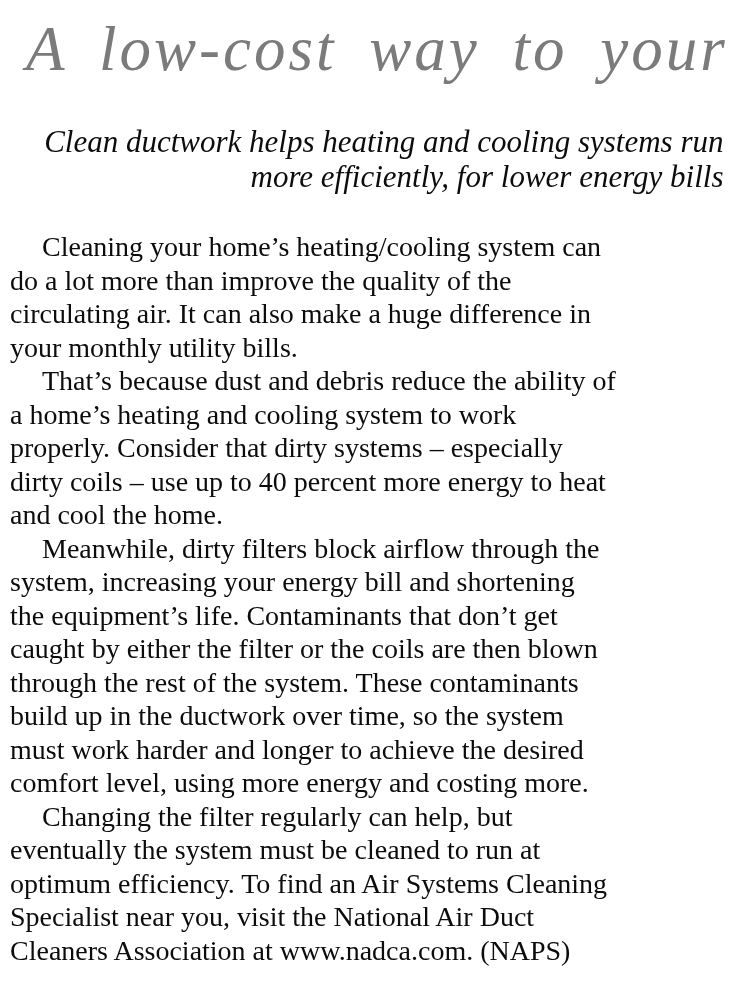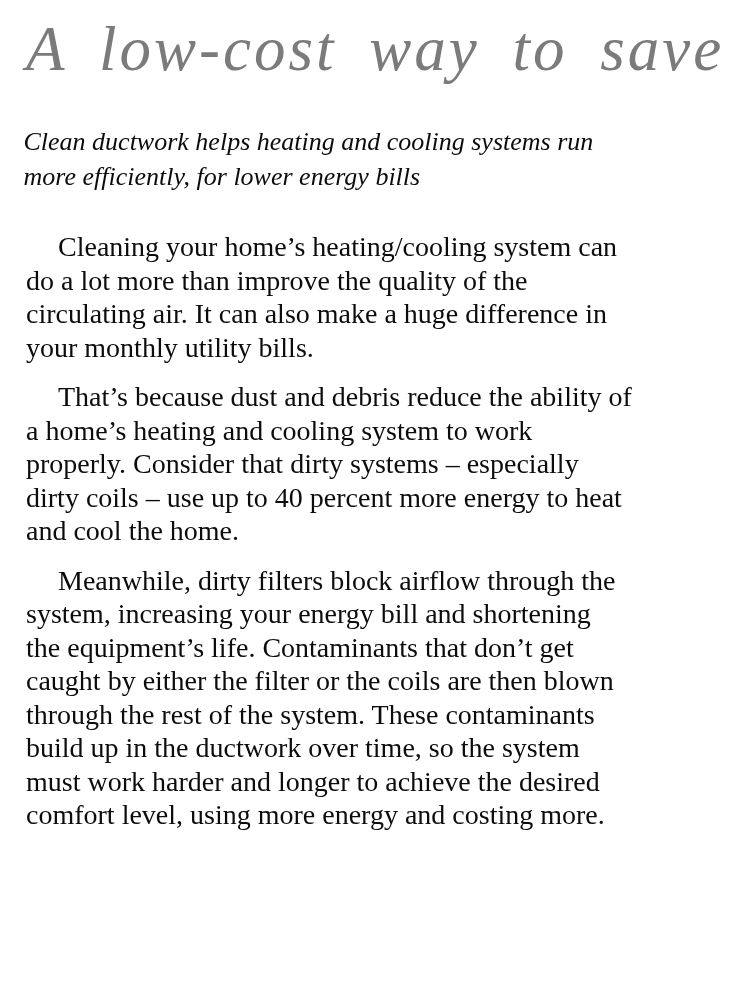--- a/index.html
+++ b/index.html
@@ -20,44 +20,44 @@
     font-size: 63px;
     line-height: 70px;
     color: #7b7b7b;
     letter-spacing: 3px;
     word-spacing: 14px;
     white-space: nowrap;
   }
   .subhead {
     margin: 40px auto 0 auto;
     width: 700px;
-    text-align: left;
+    text-align: right;
     font-style: italic;
-    font-size: 26px;
+    font-size: 31px;
     line-height: 35px;
     color: #0c0c0c;
     white-space: pre-line;
   }
   .article-body {
     margin: 36px 8px 0 10px;
     font-size: 28px;
     line-height: 33.5px;
     color: #0c0c0c;
   }
   .article-body p {
-    margin: 16px;
+    margin: 0;
     text-indent: 32px;
     white-space: pre-line;
   }
 </style>
 </head>
 <body>
 
 <div>
-  <h1 class="headline">A low-cost way to save</h1>
+  <h1 class="headline">A low-cost way to your</h1>
 
   <div class="subhead">Clean ductwork helps heating and cooling systems run
 more efficiently, for lower energy bills</div>
 
   <div class="article-body">
     <p>Cleaning your home’s heating/cooling system can
 do a lot more than improve the quality of the
 circulating air. It can also make a huge difference in
 your monthly utility bills.</p>
     <p>That’s because dust and debris reduce the ability of
@@ -66,14 +66,19 @@
 dirty coils – use up to 40 percent more energy to heat
 and cool the home.</p>
     <p>Meanwhile, dirty filters block airflow through the
 system, increasing your energy bill and shortening
 the equipment’s life. Contaminants that don’t get
 caught by either the filter or the coils are then blown
 through the rest of the system. These contaminants
 build up in the ductwork over time, so the system
 must work harder and longer to achieve the desired
 comfort level, using more energy and costing more.</p>
+    <p>Changing the filter regularly can help, but
+eventually the system must be cleaned to run at
+optimum efficiency. To find an Air Systems Cleaning
+Specialist near you, visit the National Air Duct
+Cleaners Association at www.nadca.com. (NAPS)</p>
   </div>
 </div>
 
 </body></html>

